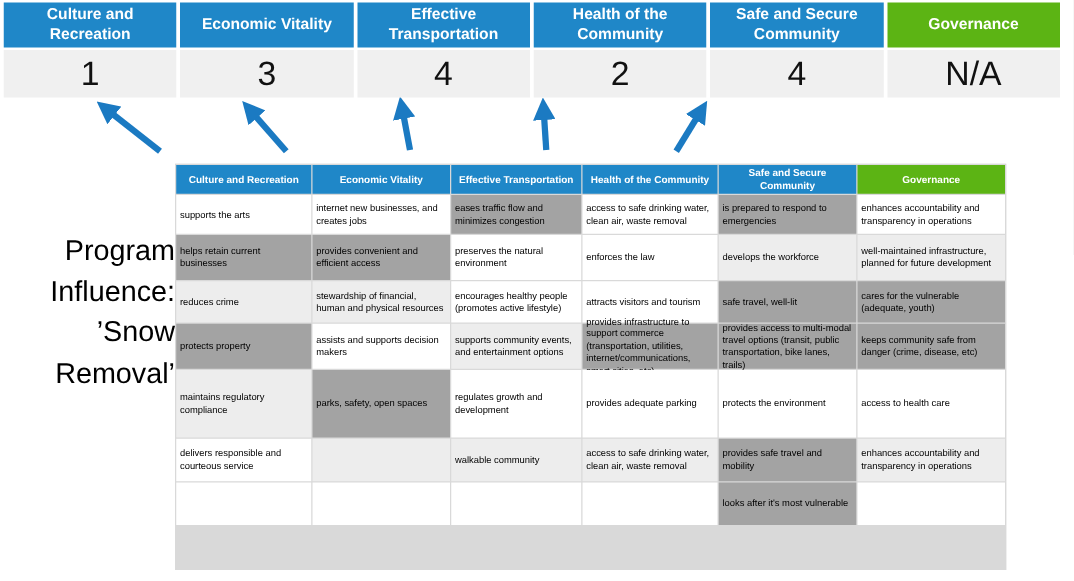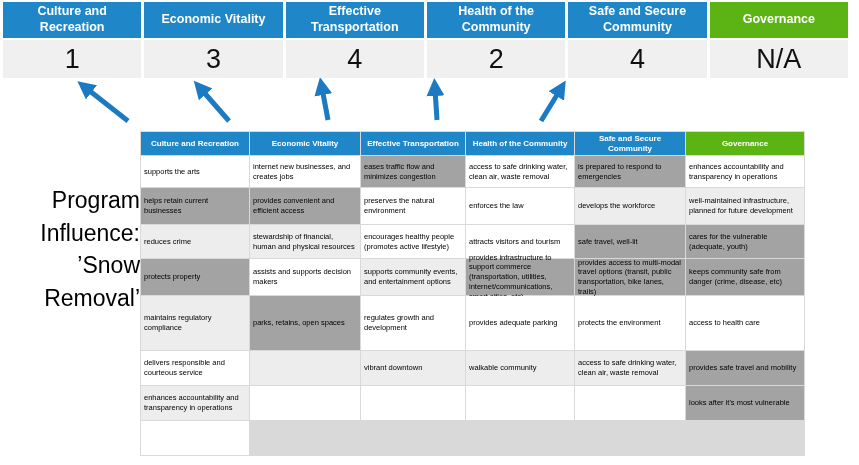--- a/index.html
+++ b/index.html
@@ -106,28 +106,27 @@
       <div class="m-cell bg-white">attracts visitors and tourism</div>
       <div class="m-cell bg-yellow">safe travel, well-lit</div>
       <div class="m-cell bg-yellow">cares for the vulnerable (adequate, youth)</div>
       <div class="m-cell bg-yellow">protects property</div>
       <div class="m-cell bg-white">assists and supports decision makers</div>
       <div class="m-cell bg-gray">supports community events, and entertainment options</div>
       <div class="m-cell bg-yellow">provides infrastructure to support commerce (transportation, utilities, internet/communications, smart cities, etc)</div>
       <div class="m-cell bg-yellow">provides access to multi-modal travel options (transit, public transportation, bike lanes, trails)</div>
       <div class="m-cell bg-yellow">keeps community safe from danger (crime, disease, etc)</div>
       <div class="m-cell bg-gray">maintains regulatory compliance</div>
-      <div class="m-cell bg-yellow">parks, retains, open spaces</div>
+      <div class="m-cell bg-yellow">parks, safety, open spaces</div>
       <div class="m-cell bg-white">regulates growth and development</div>
       <div class="m-cell bg-white">provides adequate parking</div>
       <div class="m-cell bg-white">protects the environment</div>
       <div class="m-cell bg-white">access to health care</div>
       <div class="m-cell bg-white">delivers responsible and courteous service</div>
       <div class="m-cell bg-gray"></div>
-      <div class="m-cell bg-gray">vibrant downtown</div>
       <div class="m-cell bg-gray">walkable community</div>
       <div class="m-cell bg-gray">access to safe drinking water, clean air, waste removal</div>
       <div class="m-cell bg-yellow">provides safe travel and mobility</div>
       <div class="m-cell bg-gray">enhances accountability and transparency in operations</div>
       <div class="m-cell bg-white"></div>
       <div class="m-cell bg-white"></div>
       <div class="m-cell bg-white"></div>
       <div class="m-cell bg-white"></div>
       <div class="m-cell bg-yellow">looks after it's most vulnerable</div>
       <div class="m-cell bg-white"></div>

